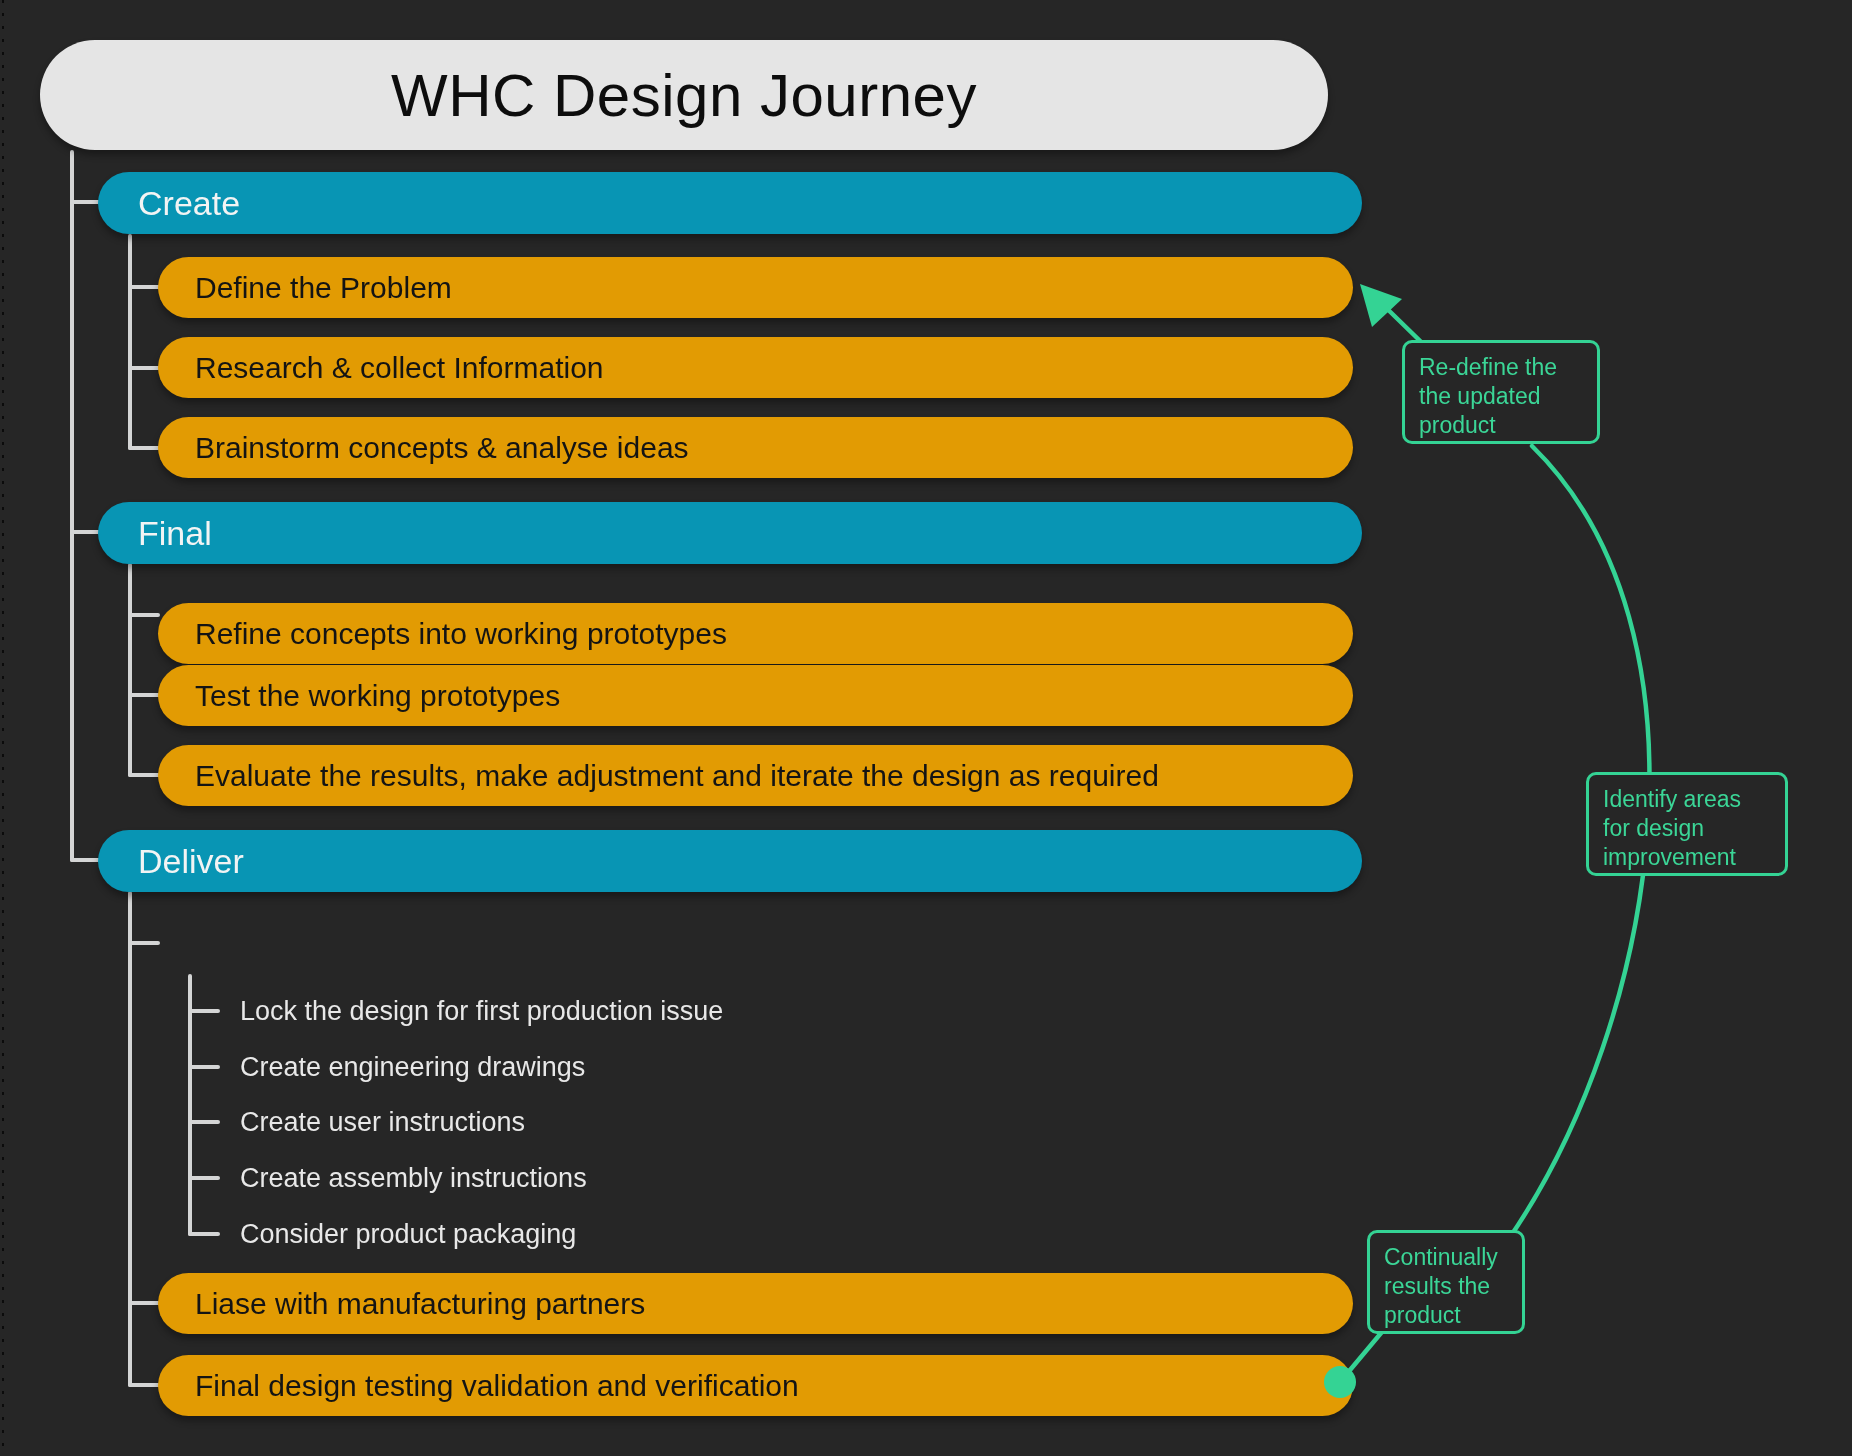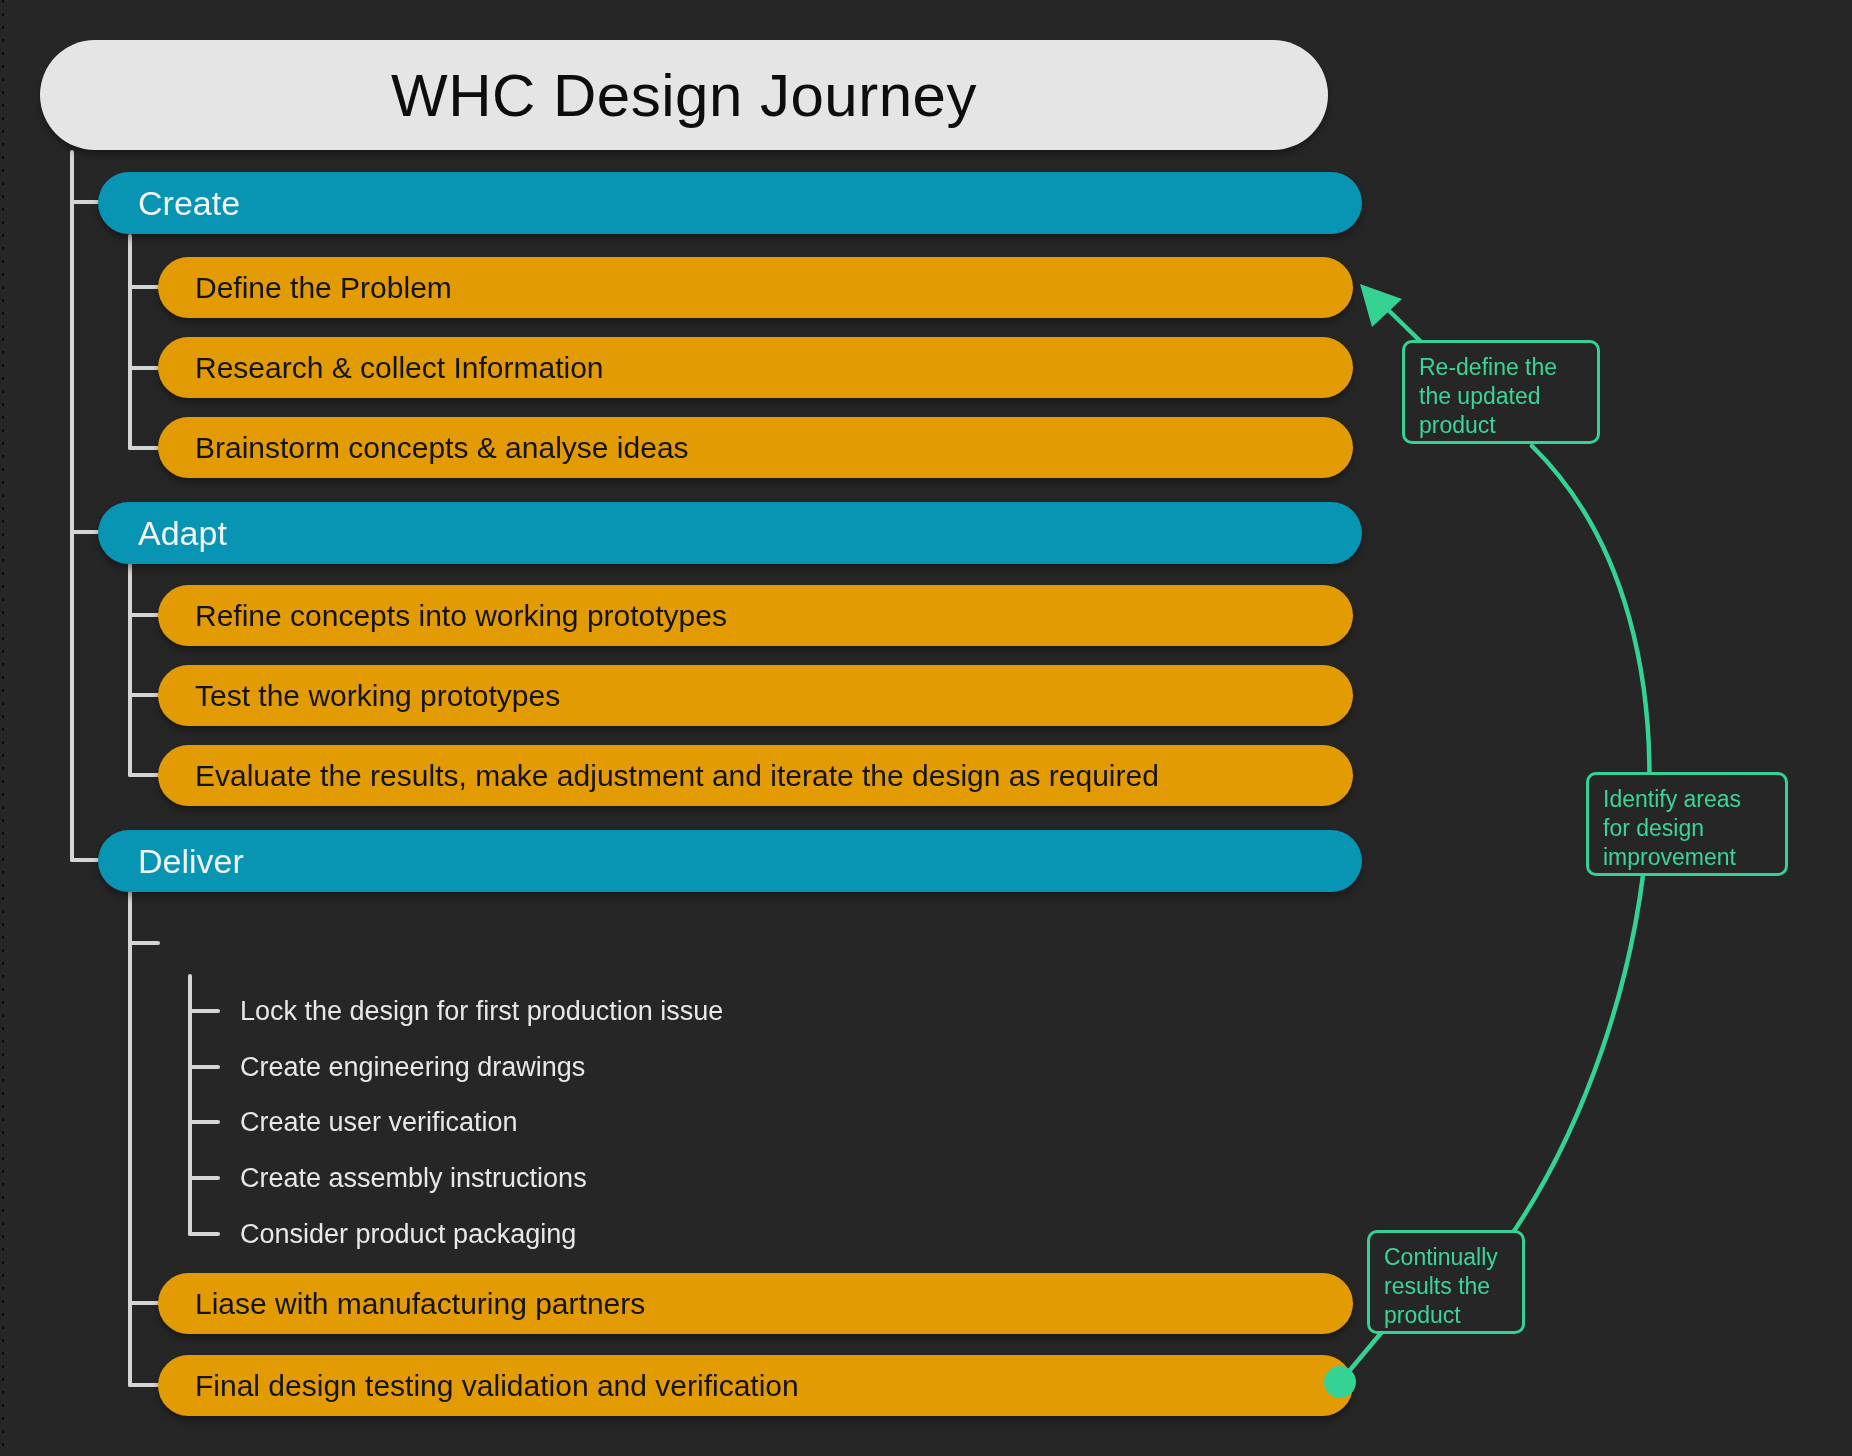--- a/index.html
+++ b/index.html
@@ -94,44 +94,44 @@
     <span>Create</span>
   </div>
   <div class="node item-node" style="top:337px;">
     <span>Research &amp; collect Information</span>
   </div>
   <div class="node item-node" style="top:417px;">
     <span>Brainstorm concepts &amp; analyse ideas</span>
   </div>
 
   <div class="node section-node" style="top:502px;">
-    <span>Adapt</span>
+    <span>Final</span>
   </div>
-  <div class="node item-node" style="top:585px;">
+  <div class="node item-node" style="top:603px;">
     <span>Refine concepts into working prototypes</span>
   </div>
   <div class="node item-node" style="top:665px;">
     <span>Test the working prototypes</span>
   </div>
   <div class="node item-node" style="top:745px;">
     <span>Evaluate the results, make adjustment and iterate the design as required</span>
   </div>
 
   <div class="node section-node" style="top:830px;">
     <span>Deliver</span>
   </div>
 
   <div class="leaf" style="top:994px;">
     <span>Lock the design for first production issue</span>
   </div>
   <div class="leaf" style="top:1050px;">
     <span>Create engineering drawings</span>
   </div>
   <div class="leaf" style="top:1105px;">
-    <span>Create user verification</span>
+    <span>Create user instructions</span>
   </div>
   <div class="leaf" style="top:1161px;">
     <span>Create assembly instructions</span>
   </div>
   <div class="leaf" style="top:1217px;">
     <span>Consider product packaging</span>
   </div>
 
   <div class="node item-node" style="top:1273px;">
     <span>Liase with manufacturing partners</span>

